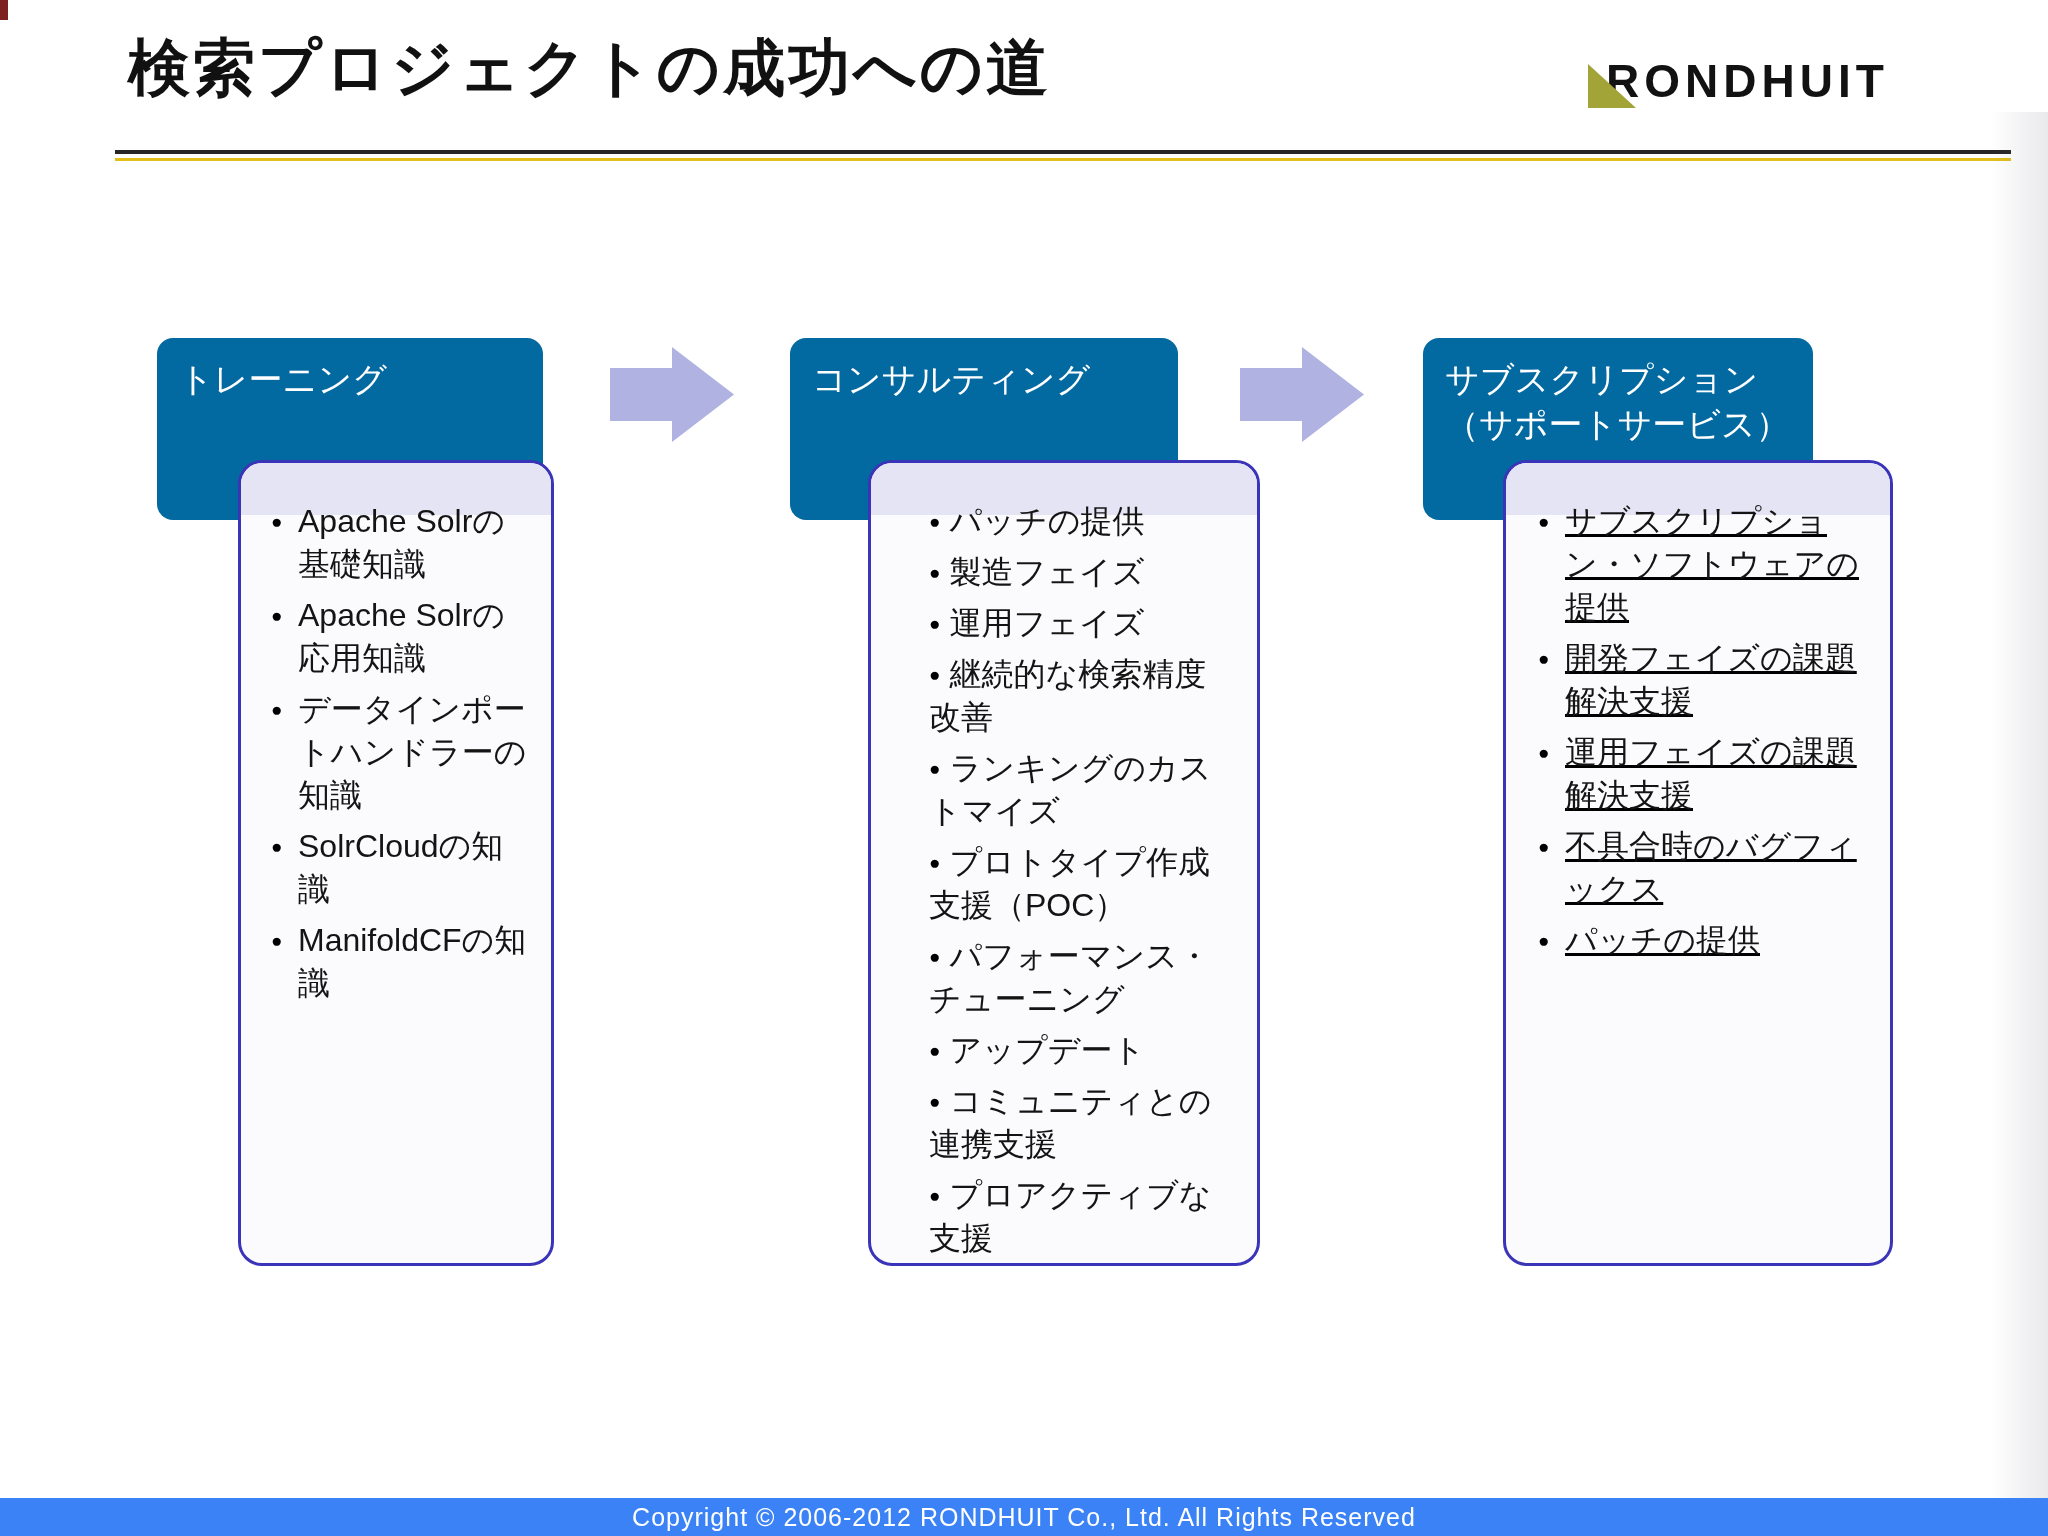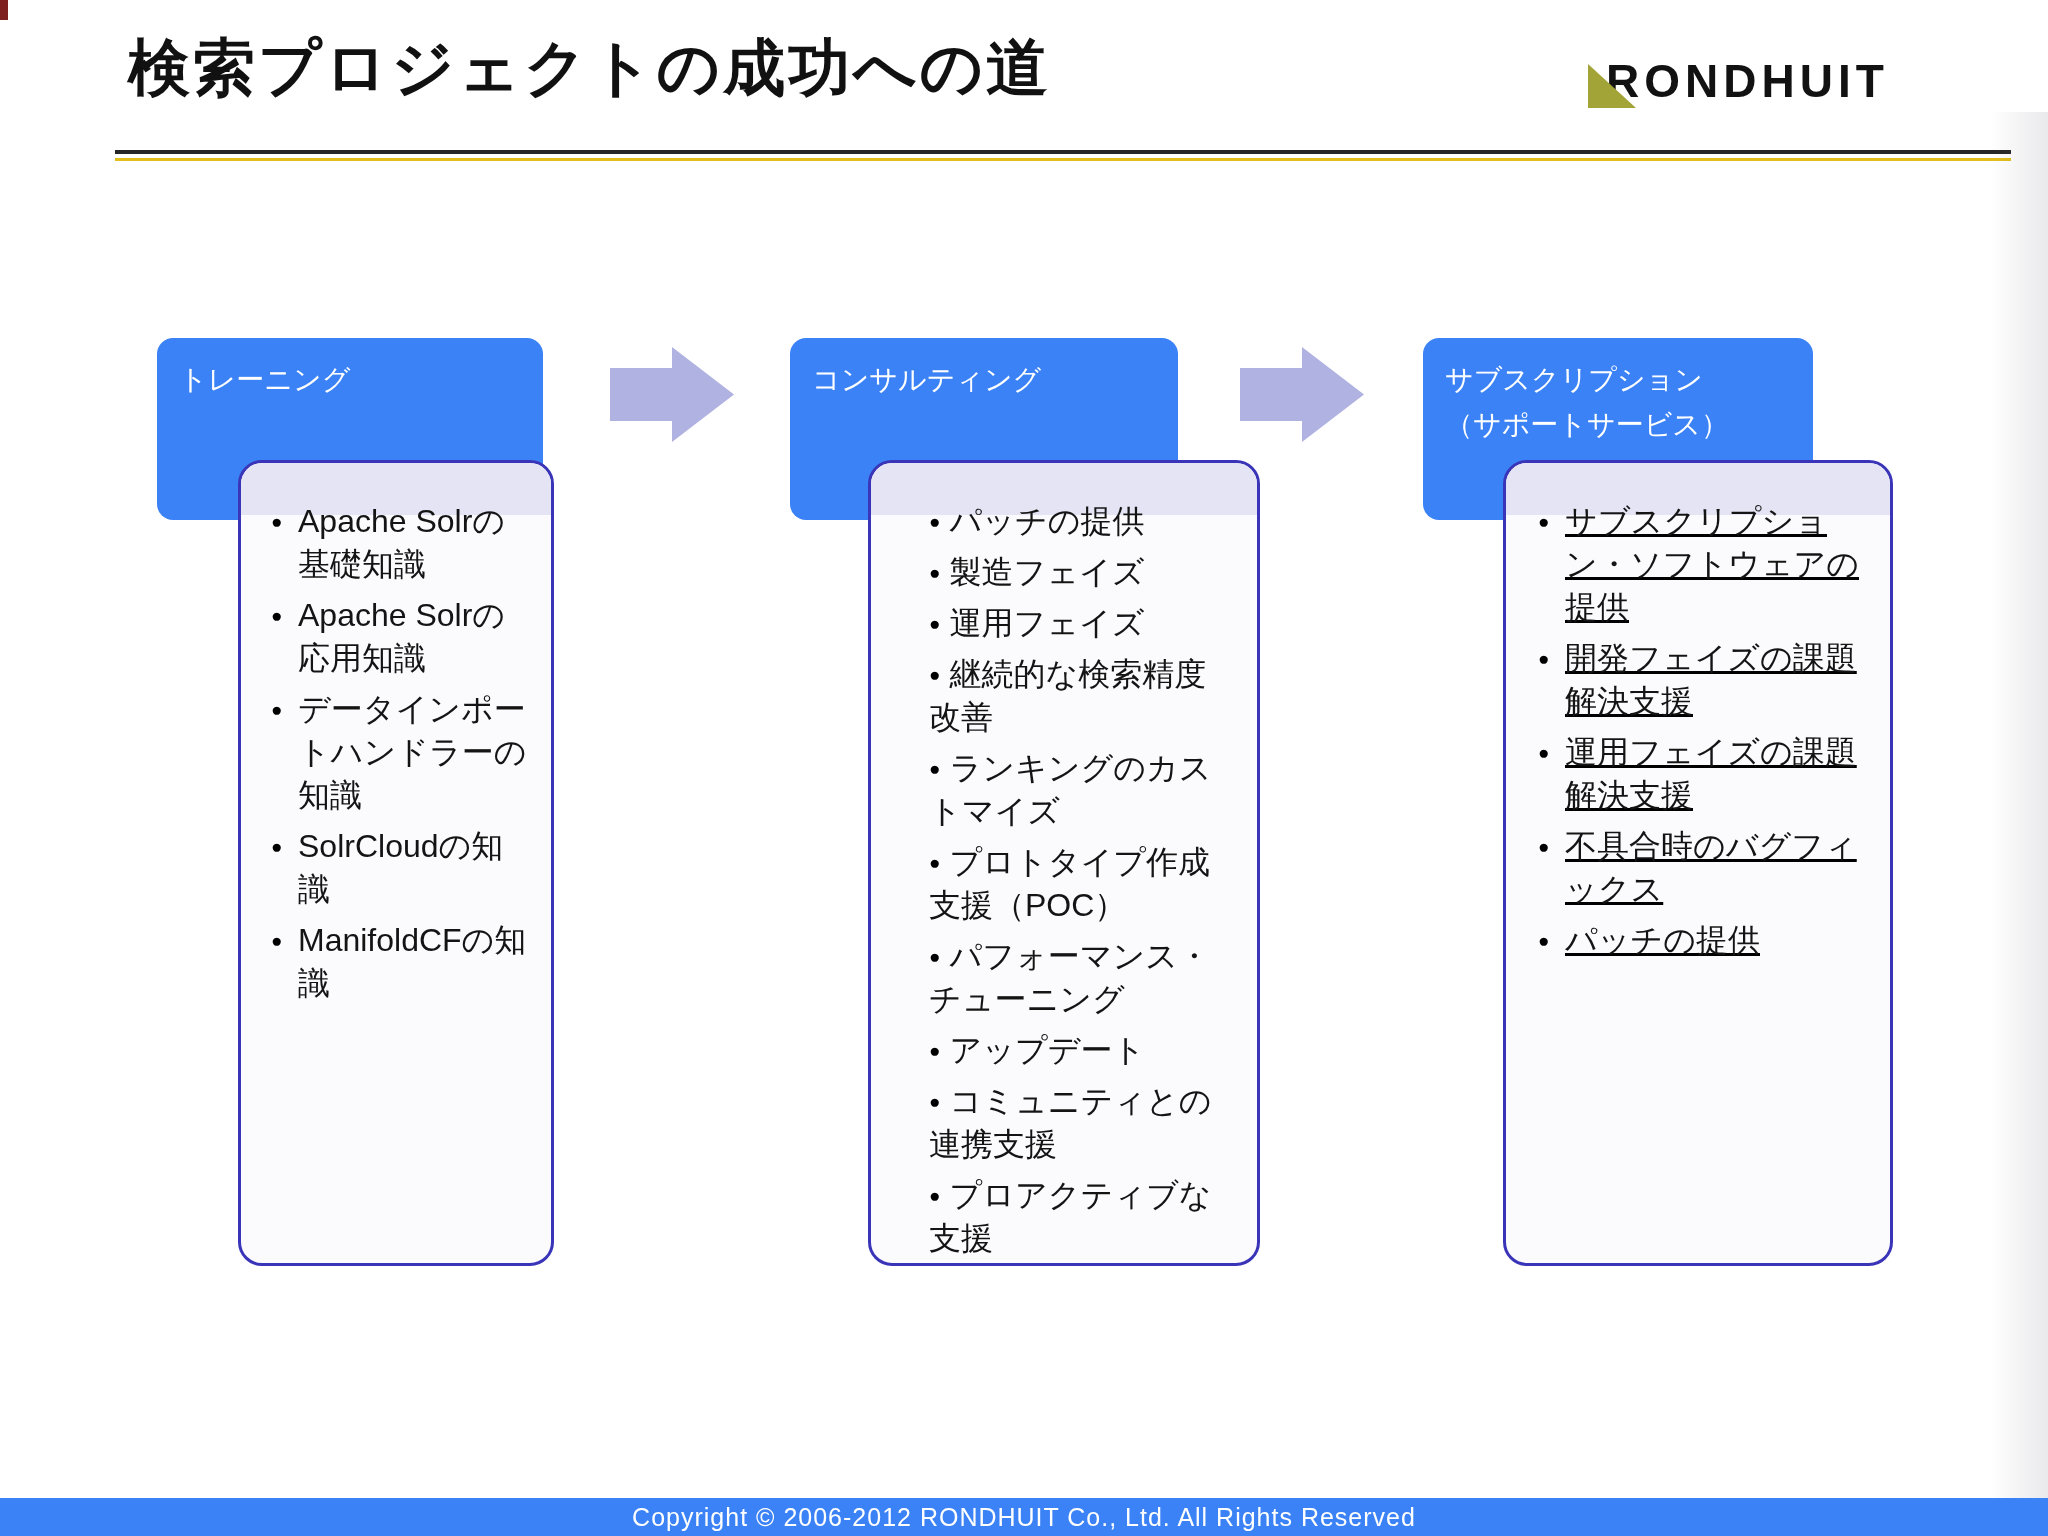--- a/index.html
+++ b/index.html
@@ -18,22 +18,22 @@
   .rule-gold { position:absolute; left:115px; top:158px; width:1896px; height:3px; background:#e2be1a; }
 
   
   .logo { position:absolute; left:1588px; top:48px; height:60px; display:flex; align-items:flex-end; }
   .logo-triangle { width:48px; height:44px; background:#a3a437; clip-path:polygon(0 0,100% 100%,0 100%); margin-top:6px; }
   .logo-text { font-size:46px; font-weight:bold; letter-spacing:5px; color:#121212; margin-left:-30px; white-space:nowrap; }
 
   
   .col-header {
     position:absolute; top:338px; height:182px; box-sizing:border-box;
-    background:#3b82f6; border-radius:16px; color:#ffffff;
-    font-size:28px; line-height:45px; padding:19px 22px; white-space:pre-line; z-index:1;
+    background:#0369a1; border-radius:16px; color:#ffffff;
+    font-size:34px; line-height:45px; padding:19px 22px; white-space:pre-line; z-index:1;
   }
   .header-1 { left:157px; width:386px; }
   .header-2 { left:790px; width:388px; }
   .header-3 { left:1423px; width:390px; }
 
   
   .col-content {
     position:absolute; top:460px; height:806px; box-sizing:border-box;
     background:#fbfbfd; border:3px solid #3a34b8; border-radius:24px; z-index:2;
     overflow:hidden;

